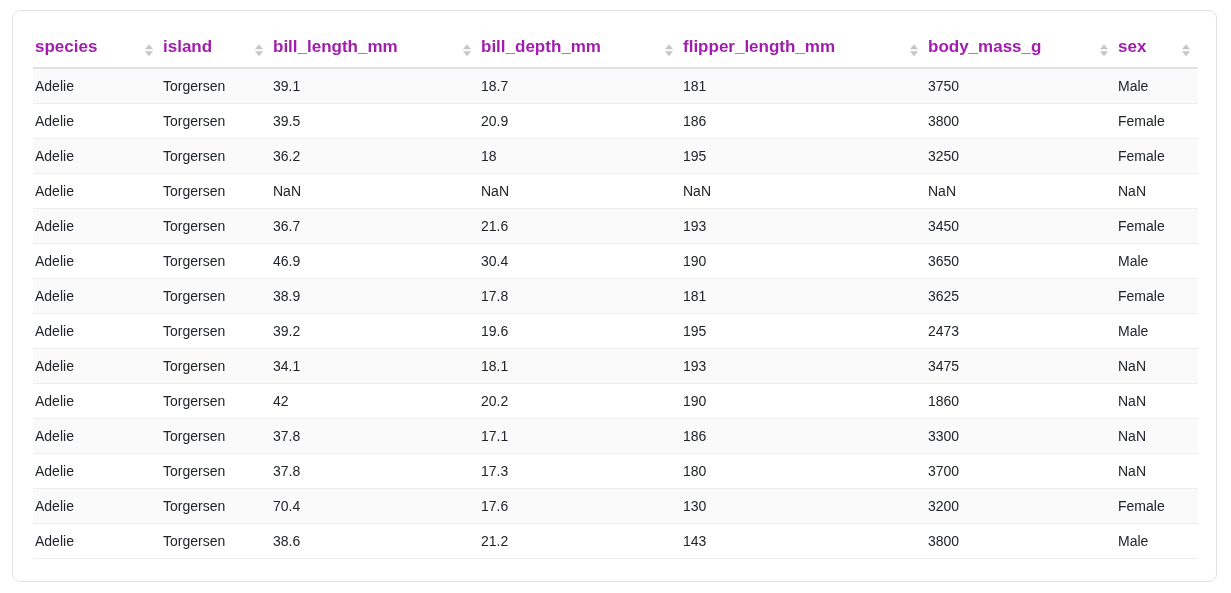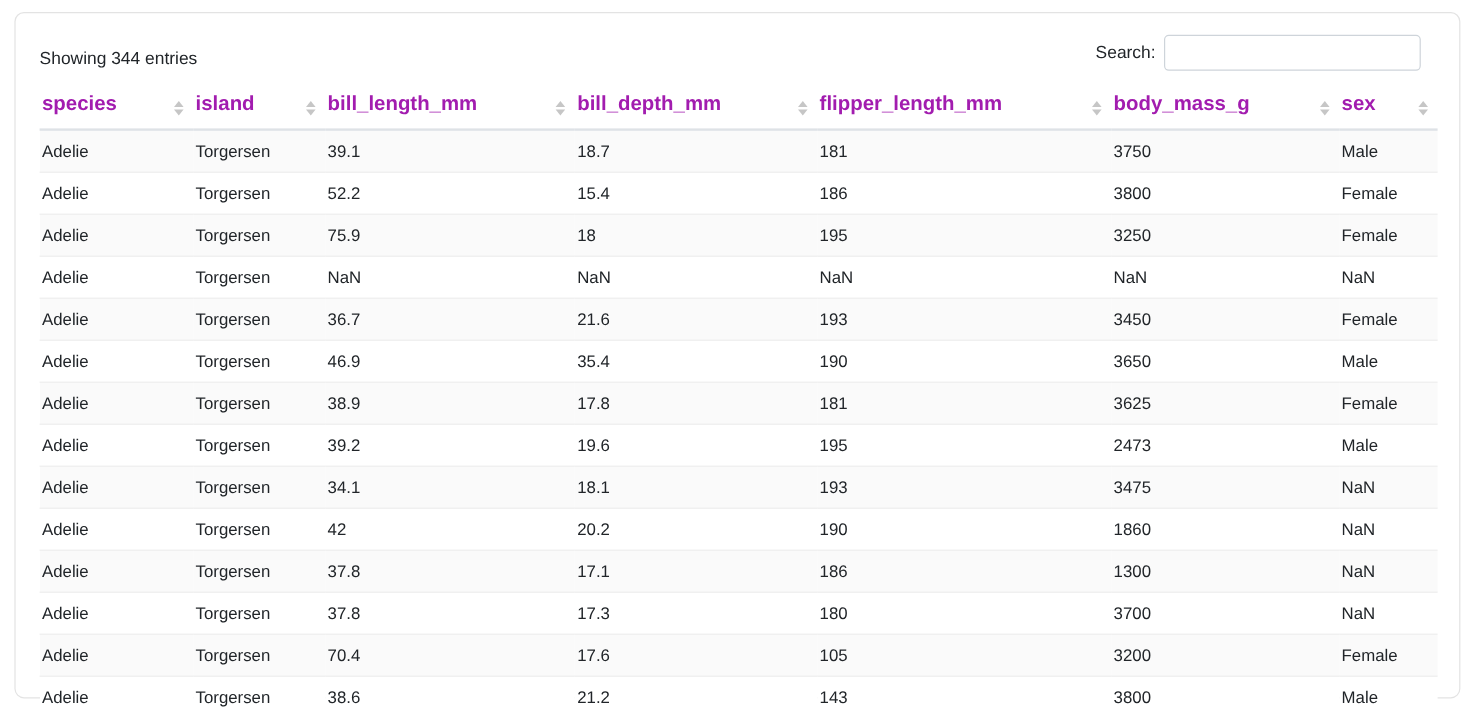--- a/index.html
+++ b/index.html
@@ -119,28 +119,20 @@
   .col4 { width: 245px; }
   .col5 { width: 190px; }
   .col6 { width: 82px; }
 </style>
 </head>
 <body>
 
 <div class="page">
   <div class="card">
 
-    <div class="topbar">
-      <div class="entries-info">Showing 344 entries</div>
-
-      <div class="search-wrap">
-        <span class="search-label">Search:</span>
-        <input class="search-input" type="text" placeholder="" style="">
-      </div>
-    </div>
 
     <table>
       <colgroup>
         <col class="col0">
           <col class="col1">
           <col class="col2">
           <col class="col3">
         <col class="col4">
           <col class="col5">
           <col class="col6">
@@ -204,30 +196,30 @@
           <td>Torgersen</td>
           <td>39.1</td>
           <td>18.7</td>
           <td>181</td>
           <td>3750</td>
           <td>Male</td>
         </tr>
         <tr>
           <td>Adelie</td>
           <td>Torgersen</td>
-          <td>52.2</td>
-          <td>15.4</td>
+          <td>39.5</td>
+          <td>20.9</td>
           <td>186</td>
           <td>3800</td>
           <td>Female</td>
         </tr>
         <tr>
           <td>Adelie</td>
           <td>Torgersen</td>
-          <td>75.9</td>
+          <td>36.2</td>
           <td>18</td>
           <td>195</td>
           <td>3250</td>
           <td>Female</td>
         </tr>
         <tr>
           <td>Adelie</td>
           <td>Torgersen</td>
           <td>NaN</td>
           <td>NaN</td>
@@ -241,21 +233,21 @@
           <td>36.7</td>
           <td>21.6</td>
           <td>193</td>
           <td>3450</td>
           <td>Female</td>
         </tr>
         <tr>
           <td>Adelie</td>
           <td>Torgersen</td>
           <td>46.9</td>
-          <td>35.4</td>
+          <td>30.4</td>
           <td>190</td>
           <td>3650</td>
           <td>Male</td>
         </tr>
         <tr>
           <td>Adelie</td>
           <td>Torgersen</td>
           <td>38.9</td>
           <td>17.8</td>
           <td>181</td>
@@ -288,38 +280,38 @@
           <td>190</td>
           <td>1860</td>
           <td>NaN</td>
         </tr>
         <tr>
           <td>Adelie</td>
           <td>Torgersen</td>
           <td>37.8</td>
           <td>17.1</td>
           <td>186</td>
-          <td>1300</td>
+          <td>3300</td>
           <td>NaN</td>
         </tr>
         <tr>
           <td>Adelie</td>
           <td>Torgersen</td>
           <td>37.8</td>
           <td>17.3</td>
           <td>180</td>
           <td>3700</td>
           <td>NaN</td>
         </tr>
         <tr>
           <td>Adelie</td>
           <td>Torgersen</td>
           <td>70.4</td>
           <td>17.6</td>
-          <td>105</td>
+          <td>130</td>
           <td>3200</td>
           <td>Female</td>
         </tr>
         <tr>
           <td>Adelie</td>
           <td>Torgersen</td>
           <td>38.6</td>
           <td>21.2</td>
           <td>143</td>
           <td>3800</td>

